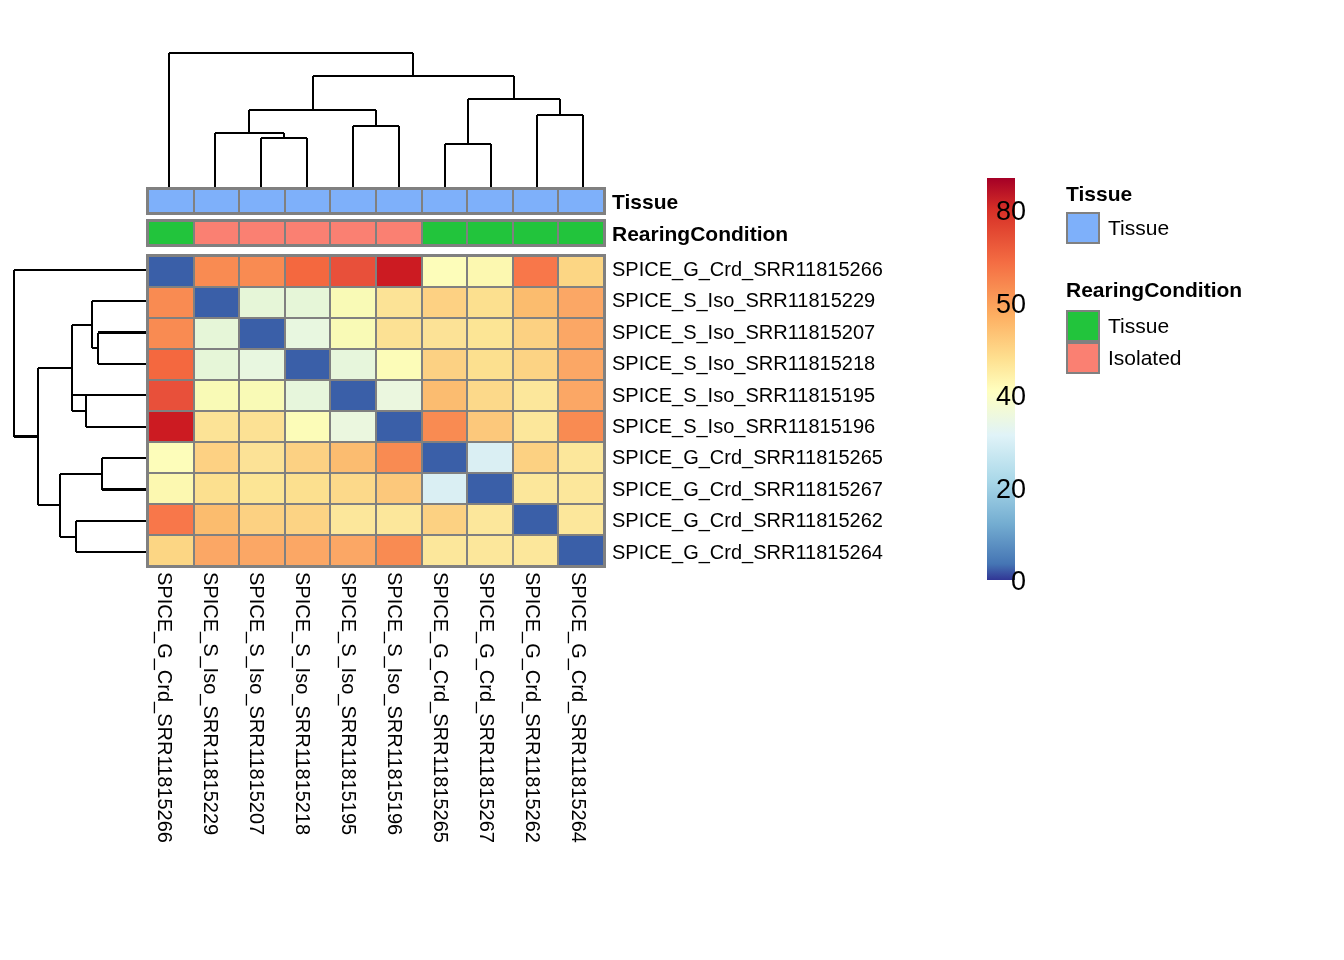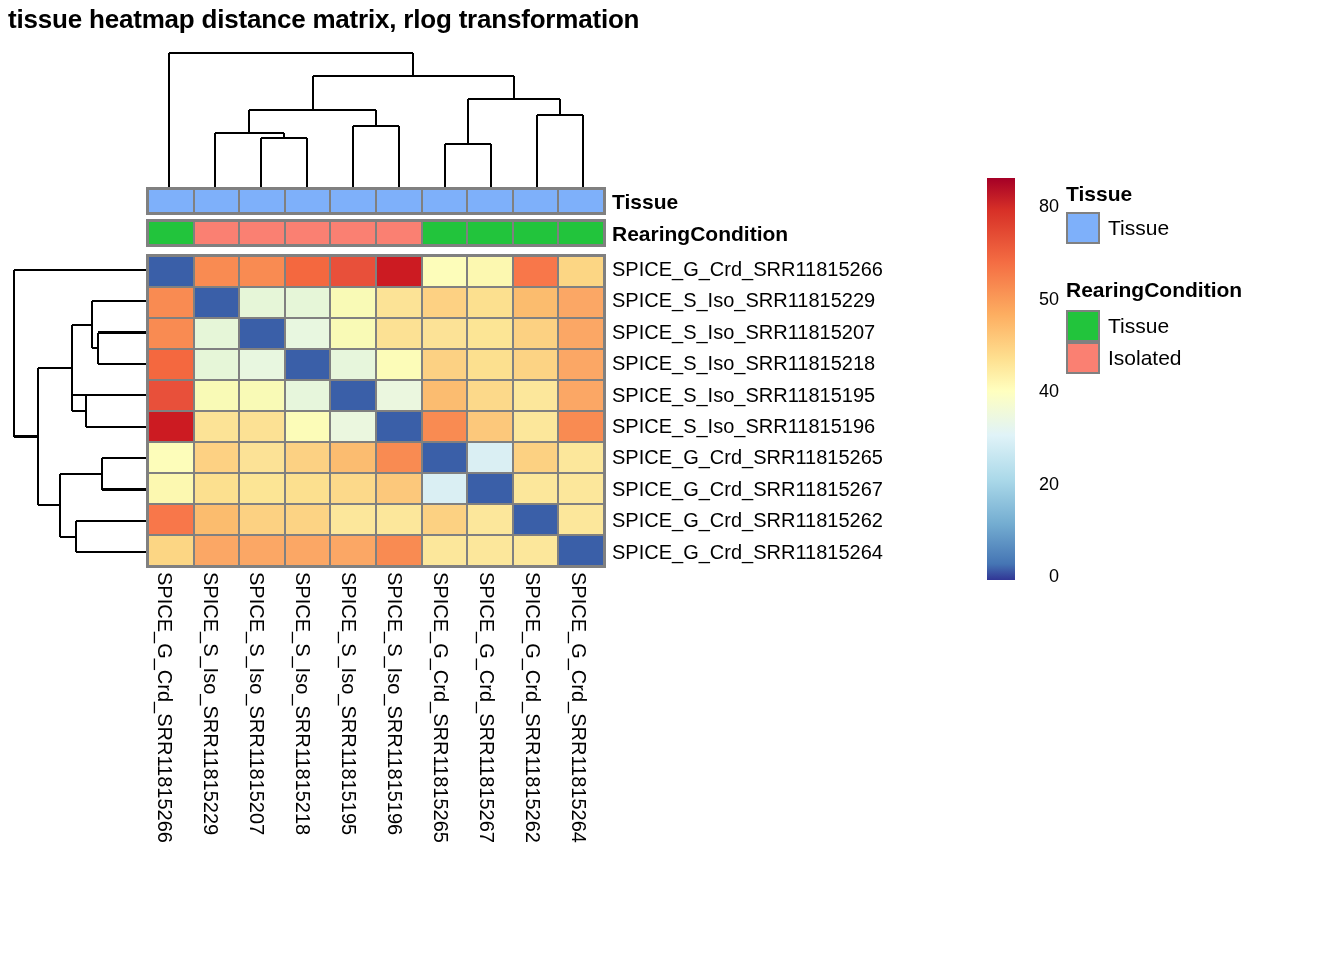--- a/index.html
+++ b/index.html
@@ -78,22 +78,22 @@
       #fee090 45%,
       #ffffbf 53%,
       #e0f3f8 64%,
       #abd9e9 75%,
       #74add1 86%,
       #4575b4 96%,
       #313695 100%);
   }
   .cbtick{
     position:absolute;
-    font-size:18px;text-align:right;width:40px;
-    left:1019px;
+    font-size:27px;text-align:right;width:40px;
+    left:986px;
   }
   
   .legend-title{
     position:absolute;left:1066px;
     font-size:21px;font-weight:bold;white-space:nowrap;
   }
   .legend-sw{
     position:absolute;left:1066px;
     width:34px;height:32px;
     border:2px solid #808080;box-sizing:border-box;
@@ -101,21 +101,20 @@
   .legend-lb{
     position:absolute;left:1108px;
     font-size:21px;white-space:nowrap;height:32px;line-height:32px;
   }
 </style>
 </head>
 <body>
 
 <div id="plot">
 
-  <div class="title">tissue heatmap distance matrix, rlog transformation</div>
 
   <svg class="dendro" id="col-dendro" style="left:146px;top:48px;width:460px;height:140px;" viewBox="0 0 460 140">
     <g>
 
       <line x1="23" y1="140" x2="23" y2="5"></line>
       <line x1="69" y1="140" x2="69" y2="85"></line>
       <line x1="115" y1="140" x2="115" y2="90"></line>
       <line x1="161" y1="140" x2="161" y2="90"></line>
       <line x1="207" y1="140" x2="207" y2="78"></line>
       <line x1="253" y1="140" x2="253" y2="78"></line>

